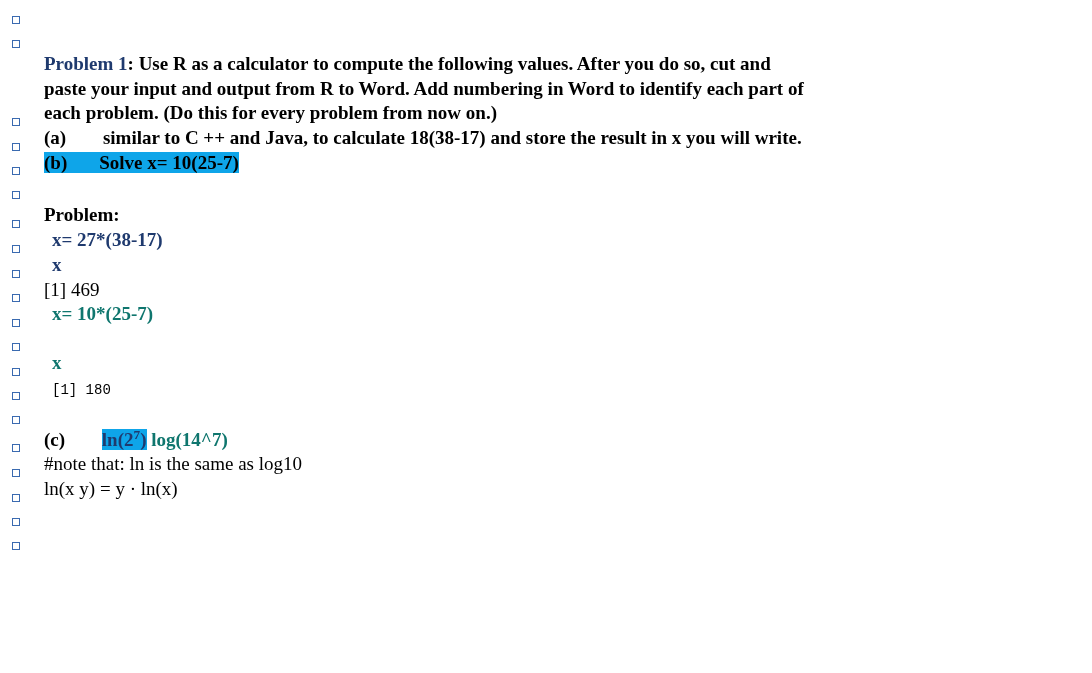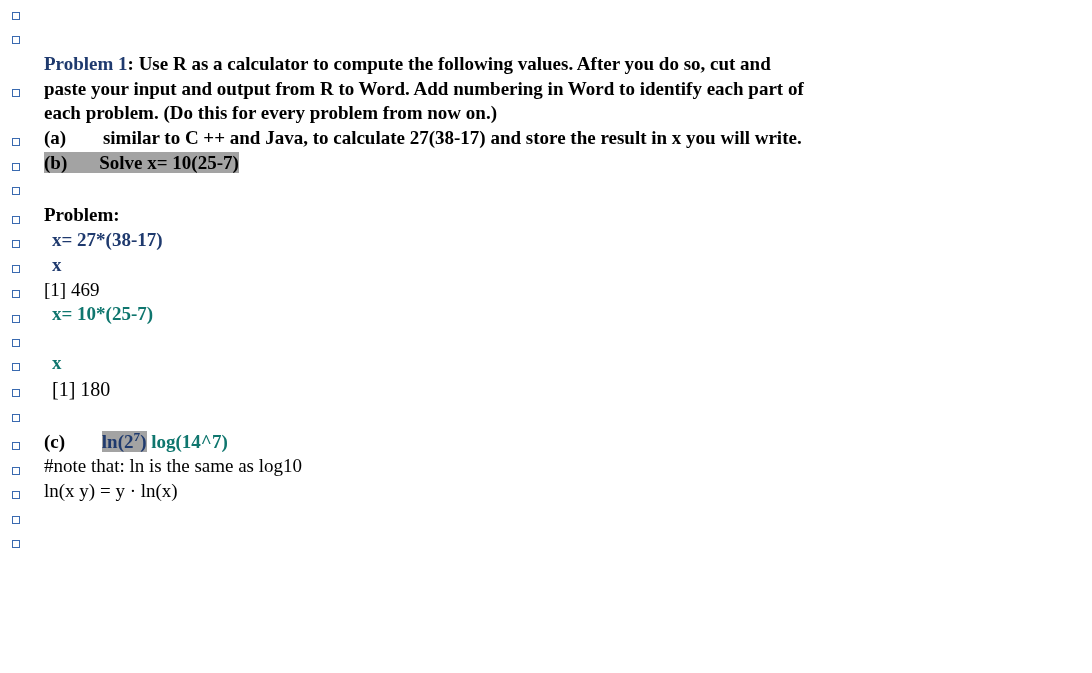--- a/index.html
+++ b/index.html
@@ -6,44 +6,44 @@
     body {
       font-family: 'Times New Roman', Times, serif;
       font-size: 19px;
       color: #000;
       background: #fff;
       padding: 0 0 0 12px;
       width: 1092px;
     }
     .line {
       display: flex;
-      align-items: center;
+      align-items: flex-end;
       min-height: 24px;
       line-height: 1.3;
     }
     .bullet {
       width: 8px;
       height: 8px;
       border: 1px solid #3a6ab0;
       background: #fff;
       flex-shrink: 0;
       margin-top: 8px;
       margin-right: 24px;
     }
     .content {
       flex: 1;
       max-width: 760px;
     }
     .bold { font-weight: bold; }
     .navy { color: #1f3a6e; }
     .red { color: #0f766e; }
-    .hl { background: #a3a3a3; }
+    .hl { background: #0ea5e9; }
     .spacer { height: 4px; }
     .indent { padding-left: 8px; }
-    .mono { font-family: Liberation Serif, serif; font-size: 20px; }
+    .mono { font-family: Liberation Mono, monospace; font-size: 14px; }
     sup { font-size: 0.7em; vertical-align: super; line-height: 0; }
     .gap-left { margin-left: 32px; }
     .gap-left-sm { }
   </style>
 </head>
 <body>
 
 <div class="line">
   <div class="bullet"></div>
 </div>
@@ -56,21 +56,21 @@
   <div class="bullet"></div>
   <div class="content bold">
     <span class="navy">Problem 1</span><span>: Use R as a calculator to compute the following values.  After you do so, cut and paste your input and output from R to Word.  Add numbering in Word to identify each part of each problem.  (Do this for every problem from now on.)</span>
   </div>
 </div>
 
 <div class="line">
   <div class="bullet"></div>
   <div class="content bold">
     <span>(a)</span>
-    <span class="gap-left">similar to C ++ and Java, to calculate 27(38-17) and store the result in x you will write.</span>
+    <span class="gap-left">similar to C ++ and Java, to calculate 18(38-17) and store the result in x you will write.</span>
   </div>
 </div>
 
 <div class="line">
   <div class="bullet"></div>
   <div class="content bold">
     <span class="hl"><span>(b)</span><span class="gap-left">Solve x= 10(25-7)</span></span>
   </div>
 </div>
 

